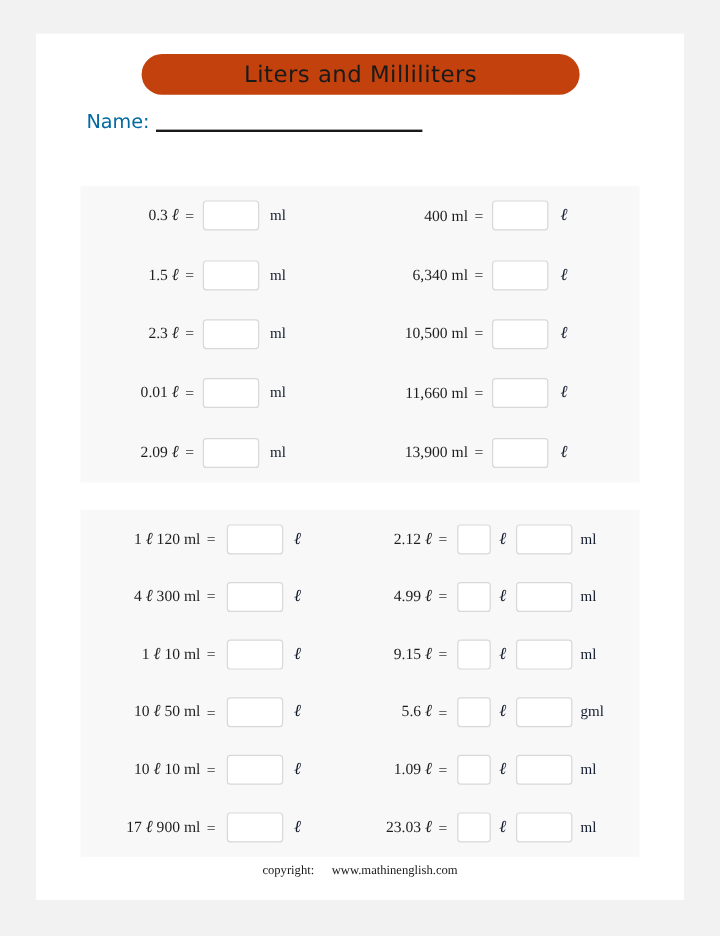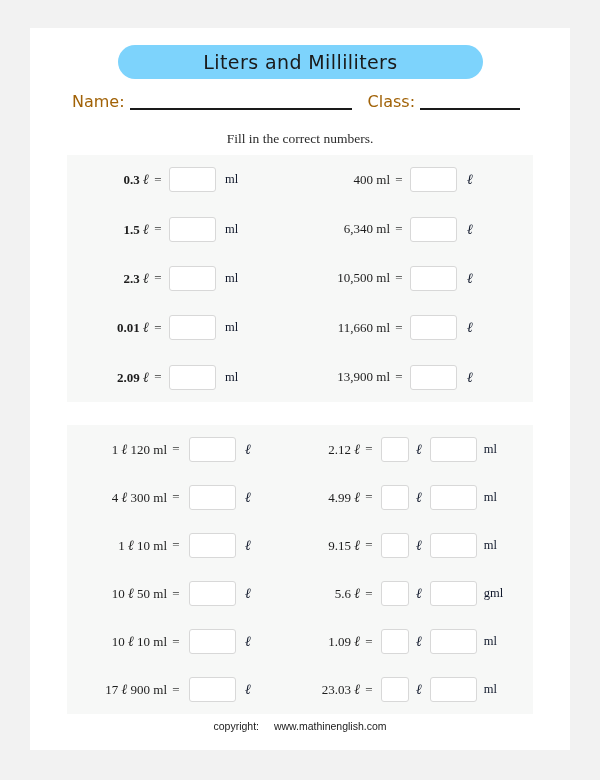--- a/index.html
+++ b/index.html
@@ -24,21 +24,21 @@
     background: #ffffff;
   }
 
   
   #title-pill {
     position: absolute;
     left: 88px;
     top: 17px;
     width: 365px;
     height: 34px;
-    background: #7dd3fc;
+    background: #c2410c;
     border-radius: 17px;
     display: flex;
     align-items: center;
     justify-content: center;
   }
   #title-text {
     font-family: "DejaVu Sans", sans-serif;
     font-size: 19px;
     color: #1a1a1a;
     letter-spacing: 0.4px;
@@ -50,21 +50,21 @@
     left: 42px;
     top: 58px;
     width: 460px;
     height: 24px;
     display: flex;
     align-items: flex-end;
   }
   .nc-label {
     font-family: "DejaVu Sans", sans-serif;
     font-size: 16px;
-    color: #a16207;
+    color: #0369a1;
     white-space: nowrap;
     line-height: 1;
   }
   .rule {
     border-bottom: 2px solid #1a1a1a;
     height: 15px;
     margin-left: 5px;
   }
   #name-rule { width: 222px; }
   #class-rule { width: 100px; }
@@ -129,21 +129,21 @@
   }
   .box-wide   { width: 47px; }
   .box-narrow { width: 28px; }
   .unit {
     white-space: nowrap;
     font-size: 12.5px;
     color: #0f172a;
   }
 
   
-  .s1l .q-text { width: 82px; font-weight: bold; }
+  .s1l .q-text { width: 82px; }
   .s1l .unit   { margin-left: 9px; }
   .s1l .ans-box { margin-left: 2px; }
 
   
   .s1r .q-text { width: 90px; }
   .s1r .unit   { margin-left: 10px; }
   .s1r .ans-box { margin-left: 2px; }
 
   
   .s2l .q-text { width: 100px; }
@@ -163,45 +163,40 @@
     font-size: 14px;
   }
 
   
   #footer {
     position: absolute;
     left: 0;
     top: 692px;
     width: 540px;
     text-align: center;
-    font-family: Liberation Sans, sans-serif;
+    font-family: Liberation Serif, serif;
     font-size: 10.5px;
     color: #1a1a1a;
   }
   #footer .cr-label { margin-right: 12px; }
 </style>
 </head>
 <body>
 
 <div id="sheet">
 
   <div id="title-pill">
     <span id="title-text">Liters and Milliliters</span>
   </div>
 
   <div id="nameline">
     <span class="nc-label">Name:</span>
     <span class="rule" id="name-rule"></span>
-    <span id="class-label-wrap">
-      <span class="nc-label">Class:</span>
-      <span class="rule" id="class-rule"></span>
-    </span>
-  </div>
-
-  <div id="instruction">Fill in the correct numbers.</div>
+  </div>
+
 
   <div class="panel" id="panel-1">
     <div class="panel-col col-left" id="s1-left">
         <div class="row s1l">
           <span class="q-text">0.3 <span class="ell">ℓ</span></span>
           <span class="eq">=</span>
           <div class="ans-box box-wide"></div>
           <span class="unit">ml</span>
         </div>
         <div class="row s1l">

